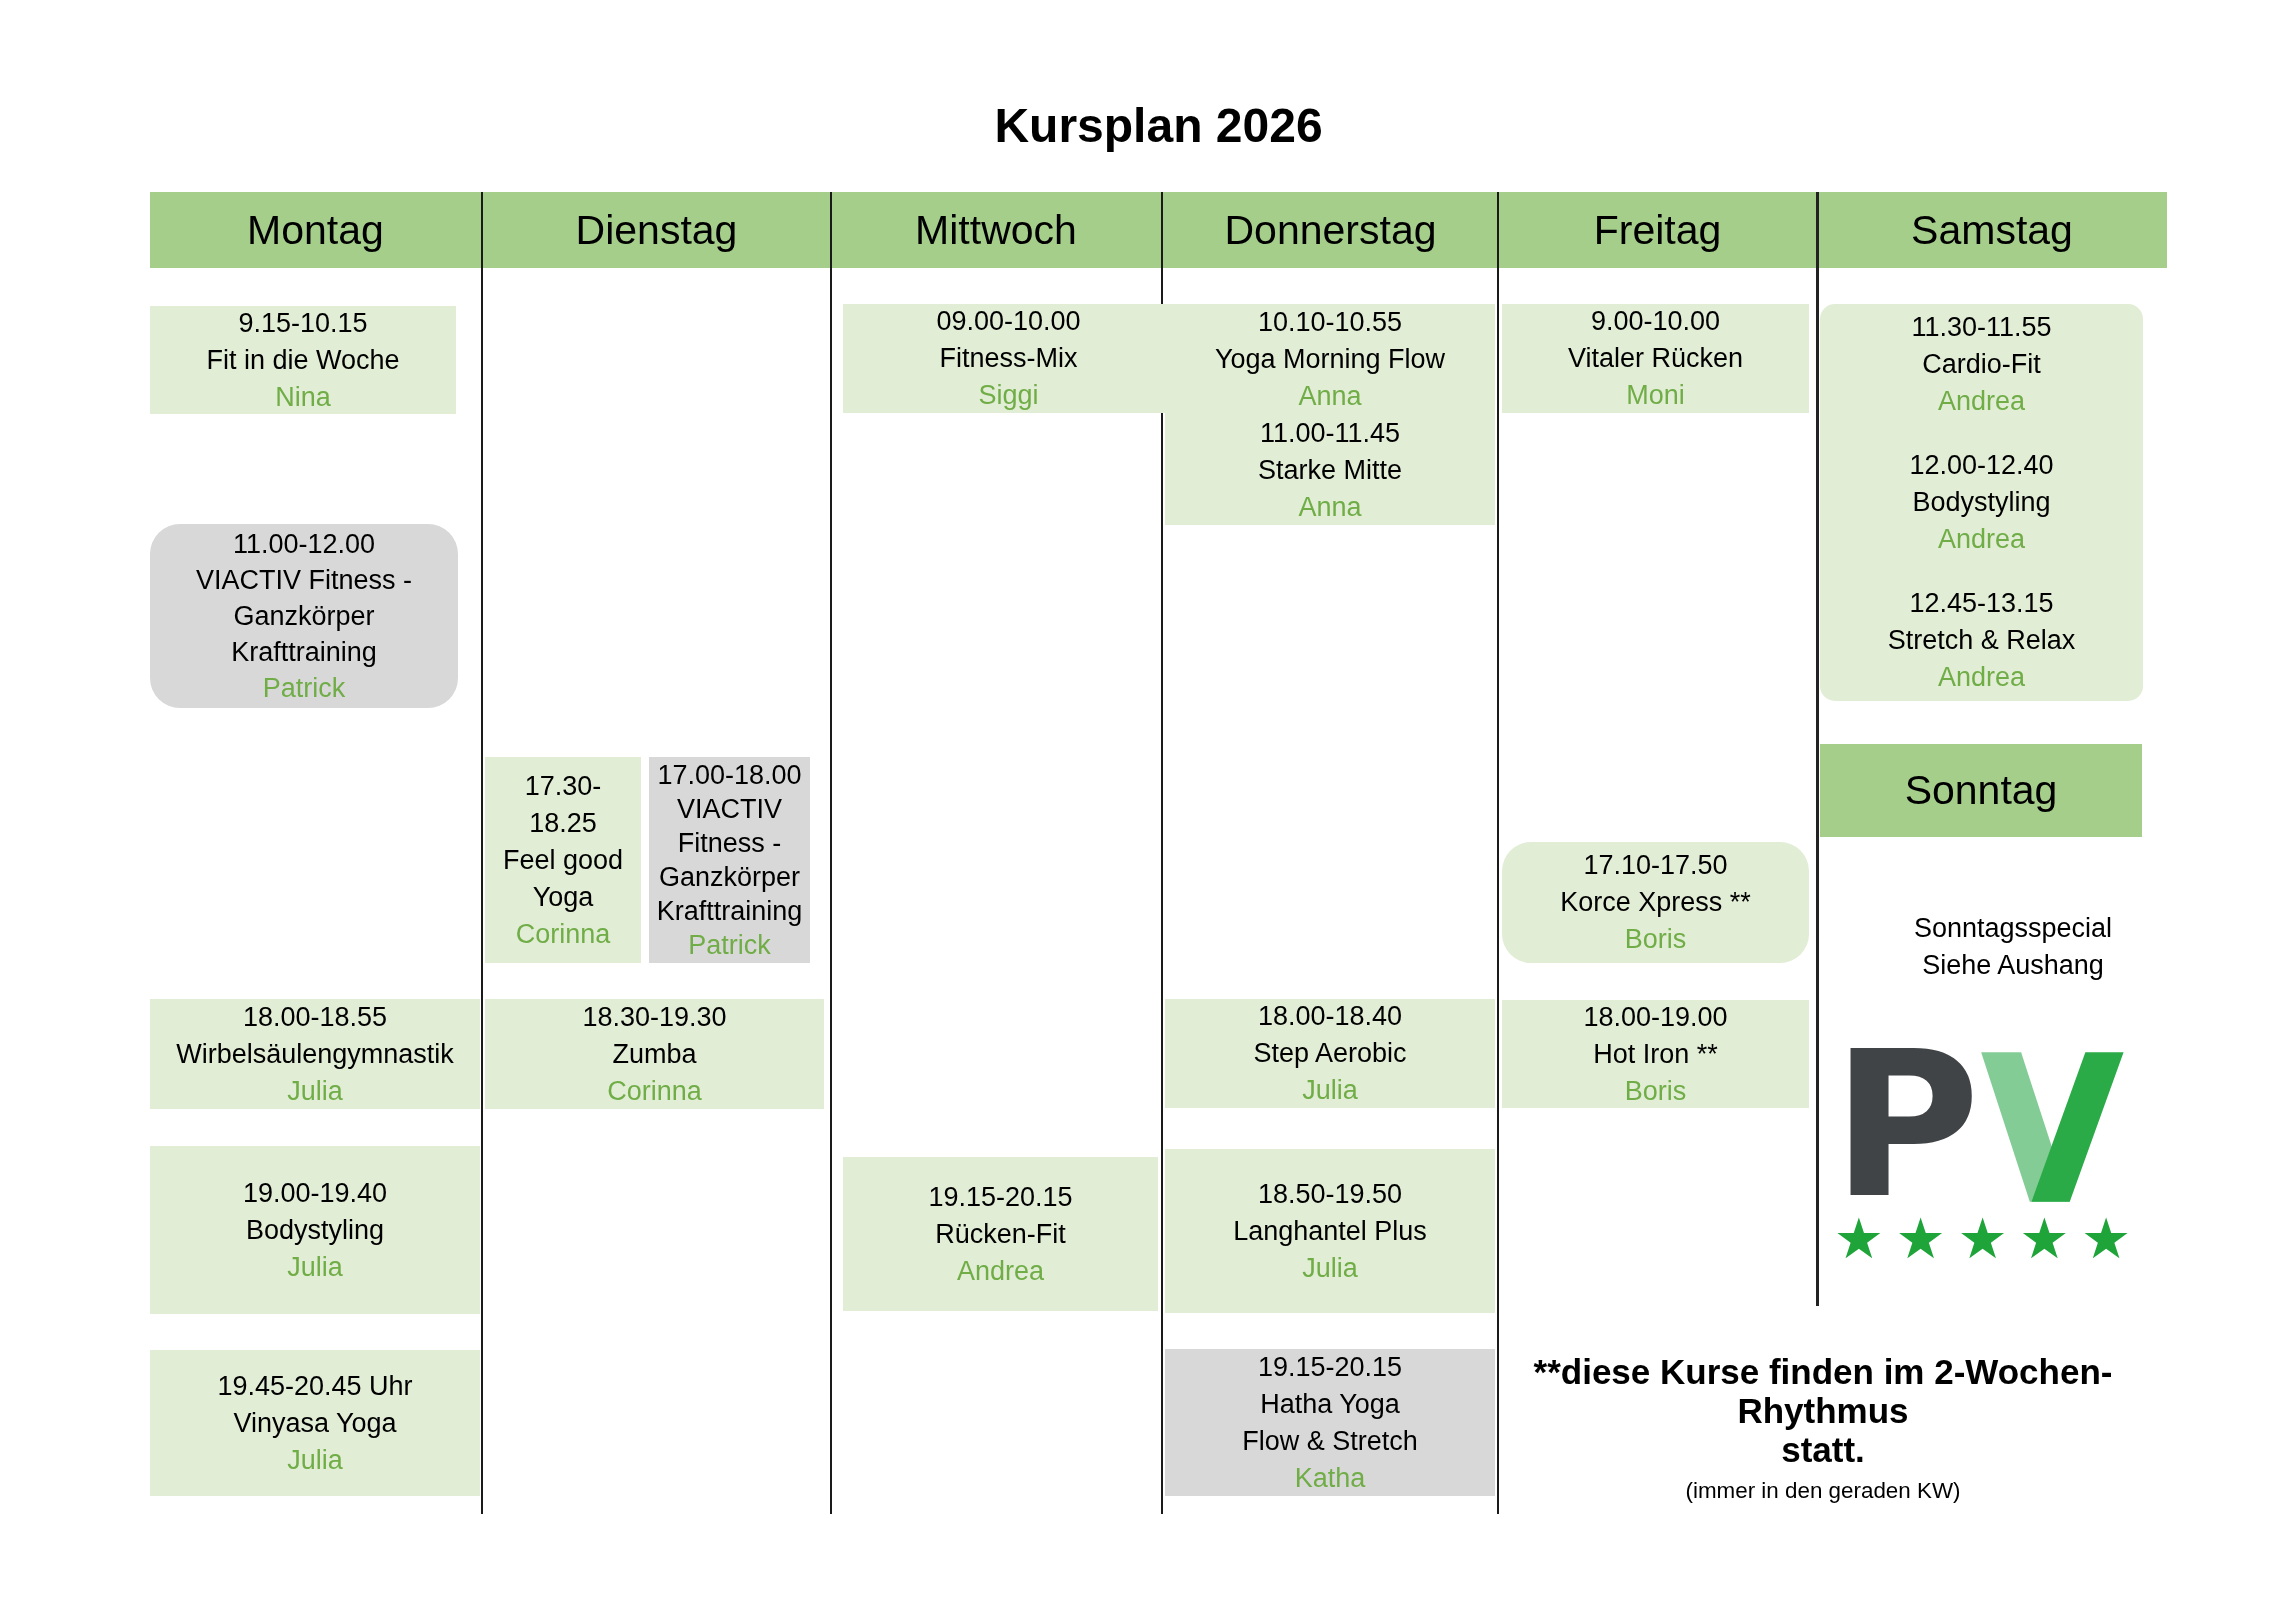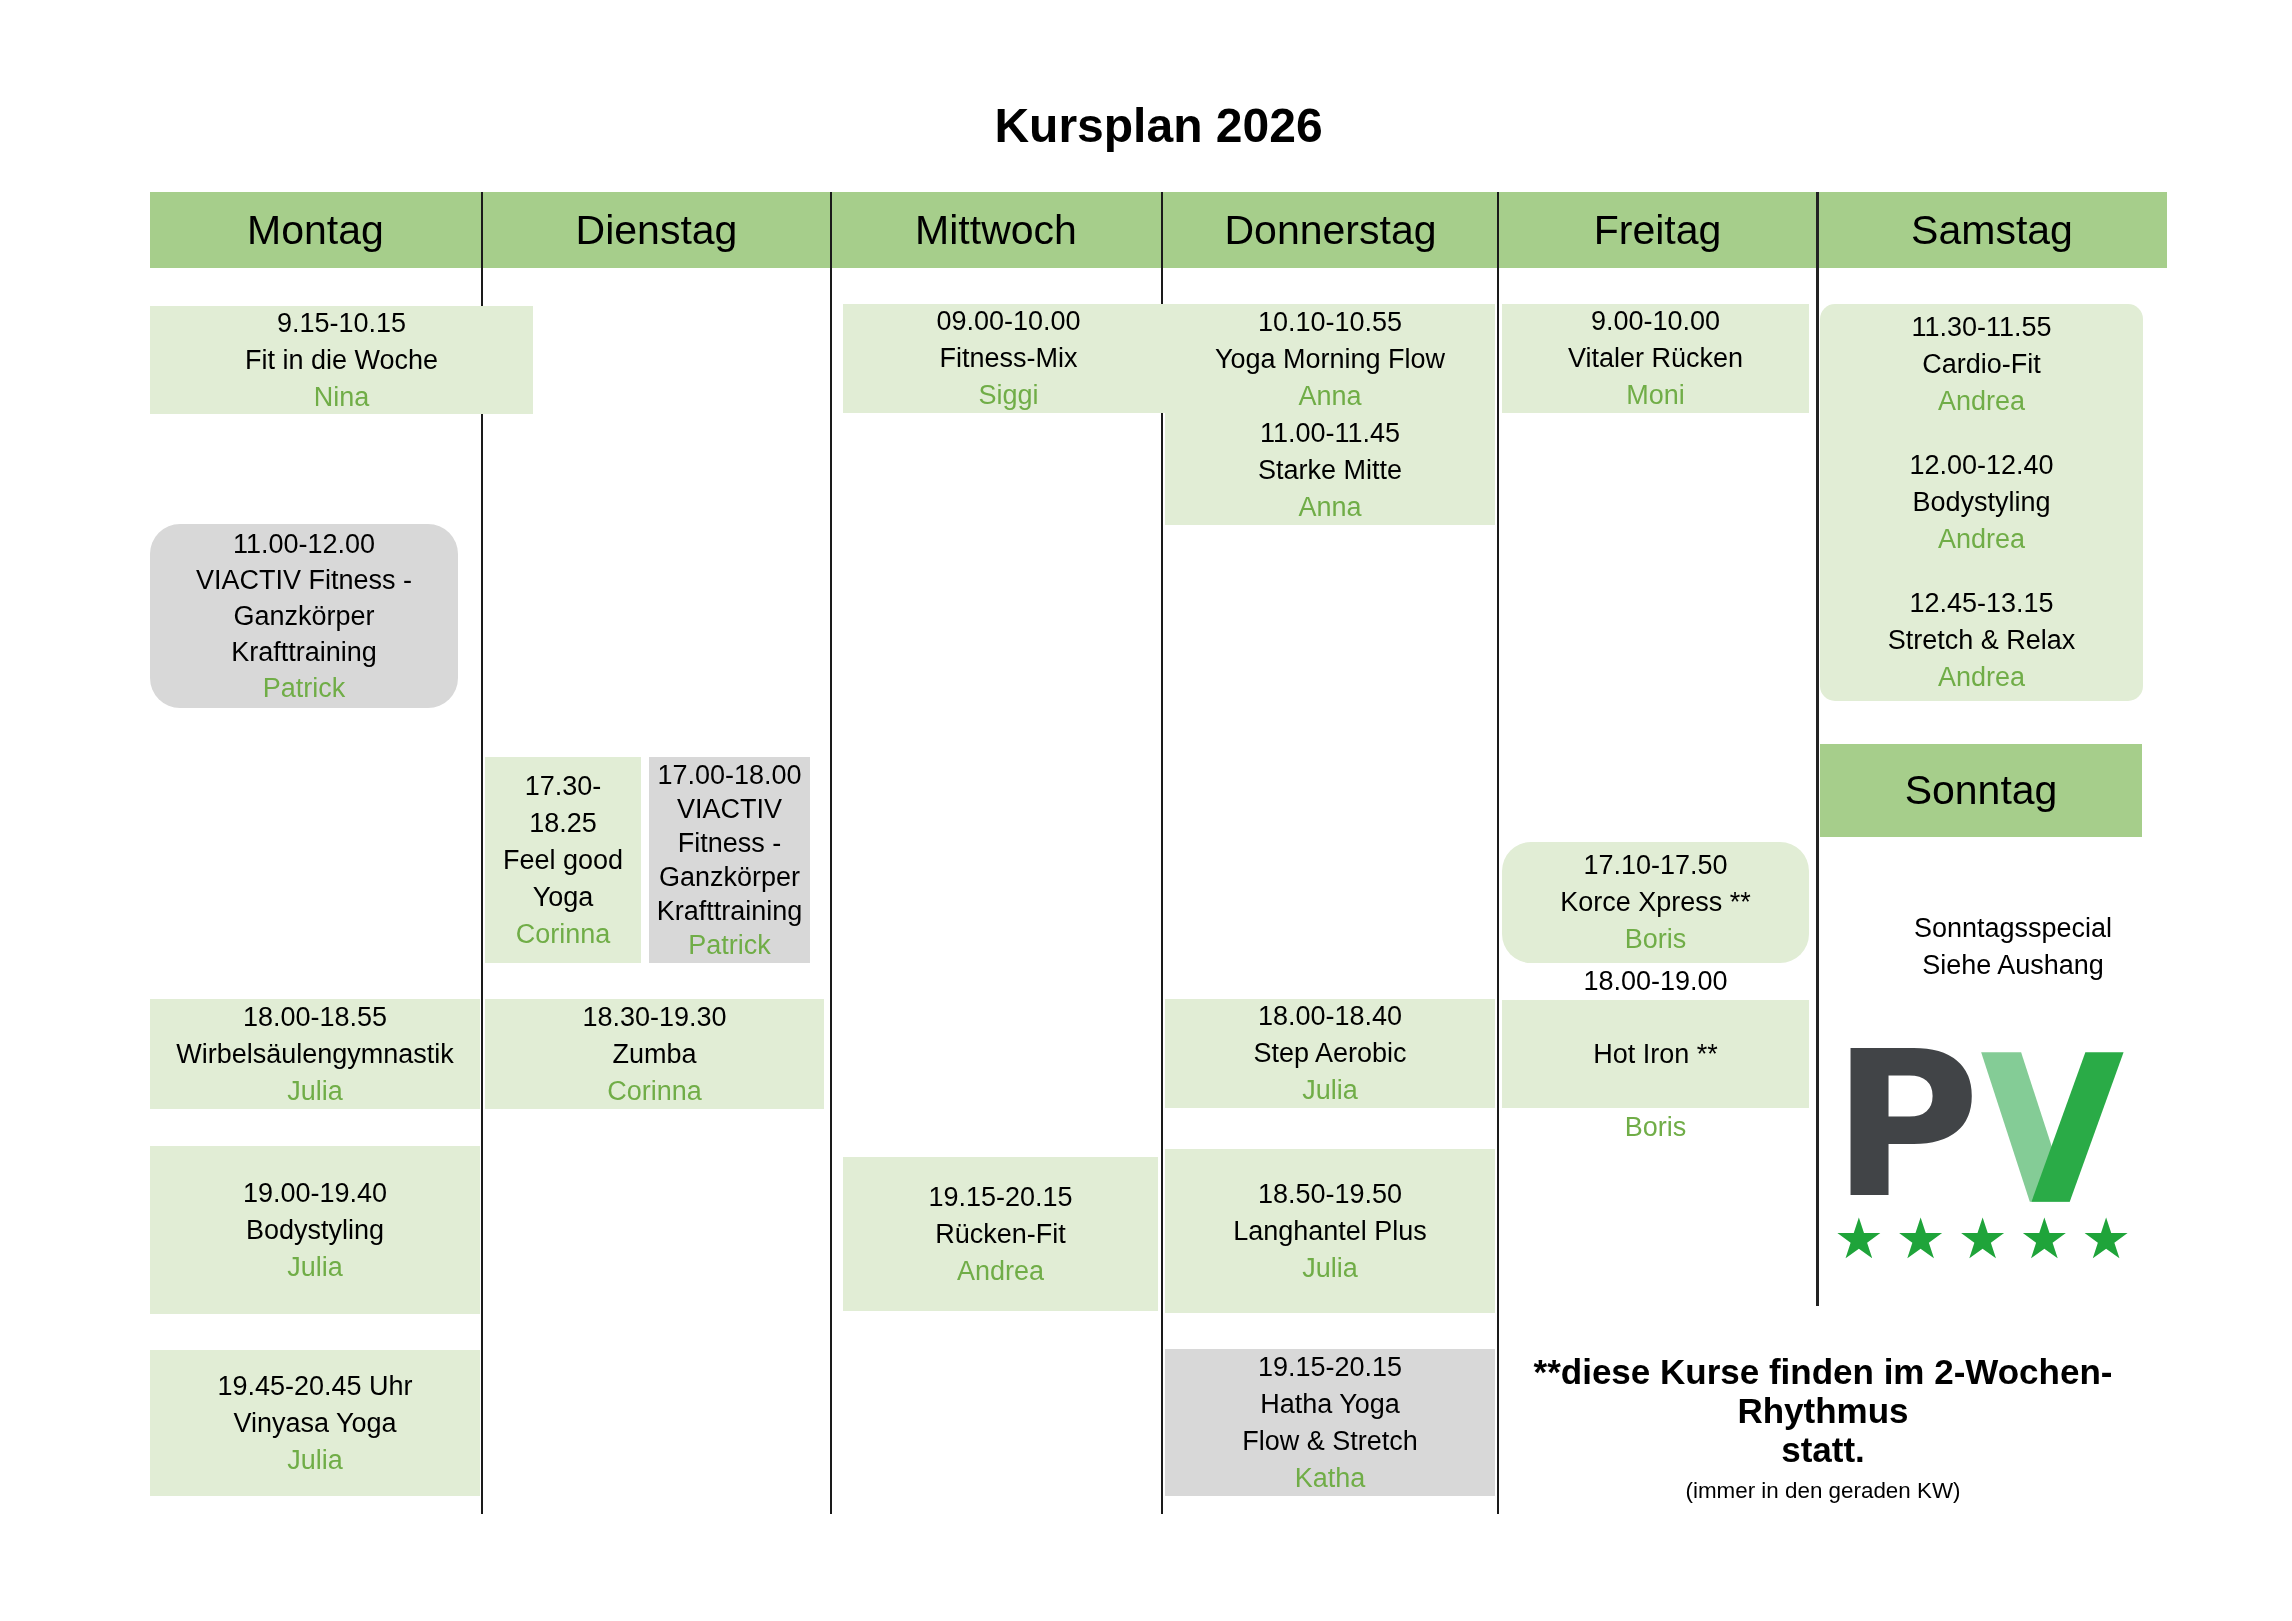--- a/index.html
+++ b/index.html
@@ -75,21 +75,21 @@
   <div class="day-label" style="left:1162px; width:337px;">Donnerstag</div>
   <div class="day-label" style="left:1498px; width:319px;">Freitag</div>
   <div class="day-label" style="left:1817px; width:350px;">Samstag</div>
 
   <div class="vline" style="left:481px;"></div>
   <div class="vline" style="left:830px;"></div>
   <div class="vline" style="left:1161px;"></div>
   <div class="vline" style="left:1497px;"></div>
   <div class="vline thick" style="left:1816px;"></div>
 
-  <div class="cell lg" style="left:150px;top:306px;width:383px;height:108px;">
+  <div class="cell lg" style="left:150px;top:306px;width:306px;height:108px;">
     <div class="pre">9.15-10.15</div>
     <div class="pre">Fit in die Woche</div>
     <div class="inst">Nina</div>
   </div>
   <div class="cell gy mid" style="left:150px;top:524px;width:308px;height:184px;border-radius:30px;">
     <div class="pre">11.00-12.00</div>
     <div class="pre">VIACTIV Fitness -
 Ganzkörper
 Krafttraining</div>
     <div class="inst">Patrick</div>
@@ -174,21 +174,21 @@
   <div class="cell lg" style="left:1502px;top:304px;width:307px;height:109px;">
     <div class="pre">9.00-10.00</div>
     <div class="pre">Vitaler Rücken</div>
     <div class="inst">Moni</div>
   </div>
   <div class="cell lg" style="left:1502px;top:842px;width:307px;height:121px;border-radius:29px;">
     <div class="pre">17.10-17.50</div>
     <div class="pre">Korce Xpress **</div>
     <div class="inst">Boris</div>
   </div>
-  <div class="cell lg" style="left:1502px;top:1000px;width:307px;height:108px;gap:36px;">
+  <div class="cell lg" style="left:1502px;top:1000px;width:307px;height:108px;">
     <div class="pre">18.00-19.00</div>
     <div class="pre">Hot Iron **</div>
     <div class="inst">Boris</div>
   </div>
 
   <div class="cell lg satgap" style="left:1820px;top:304px;width:323px;height:397px;">
     <div class="group">
       <div class="pre">11.30-11.55</div>
       <div class="pre">Cardio-Fit</div>
       <div class="inst">Andrea</div>

